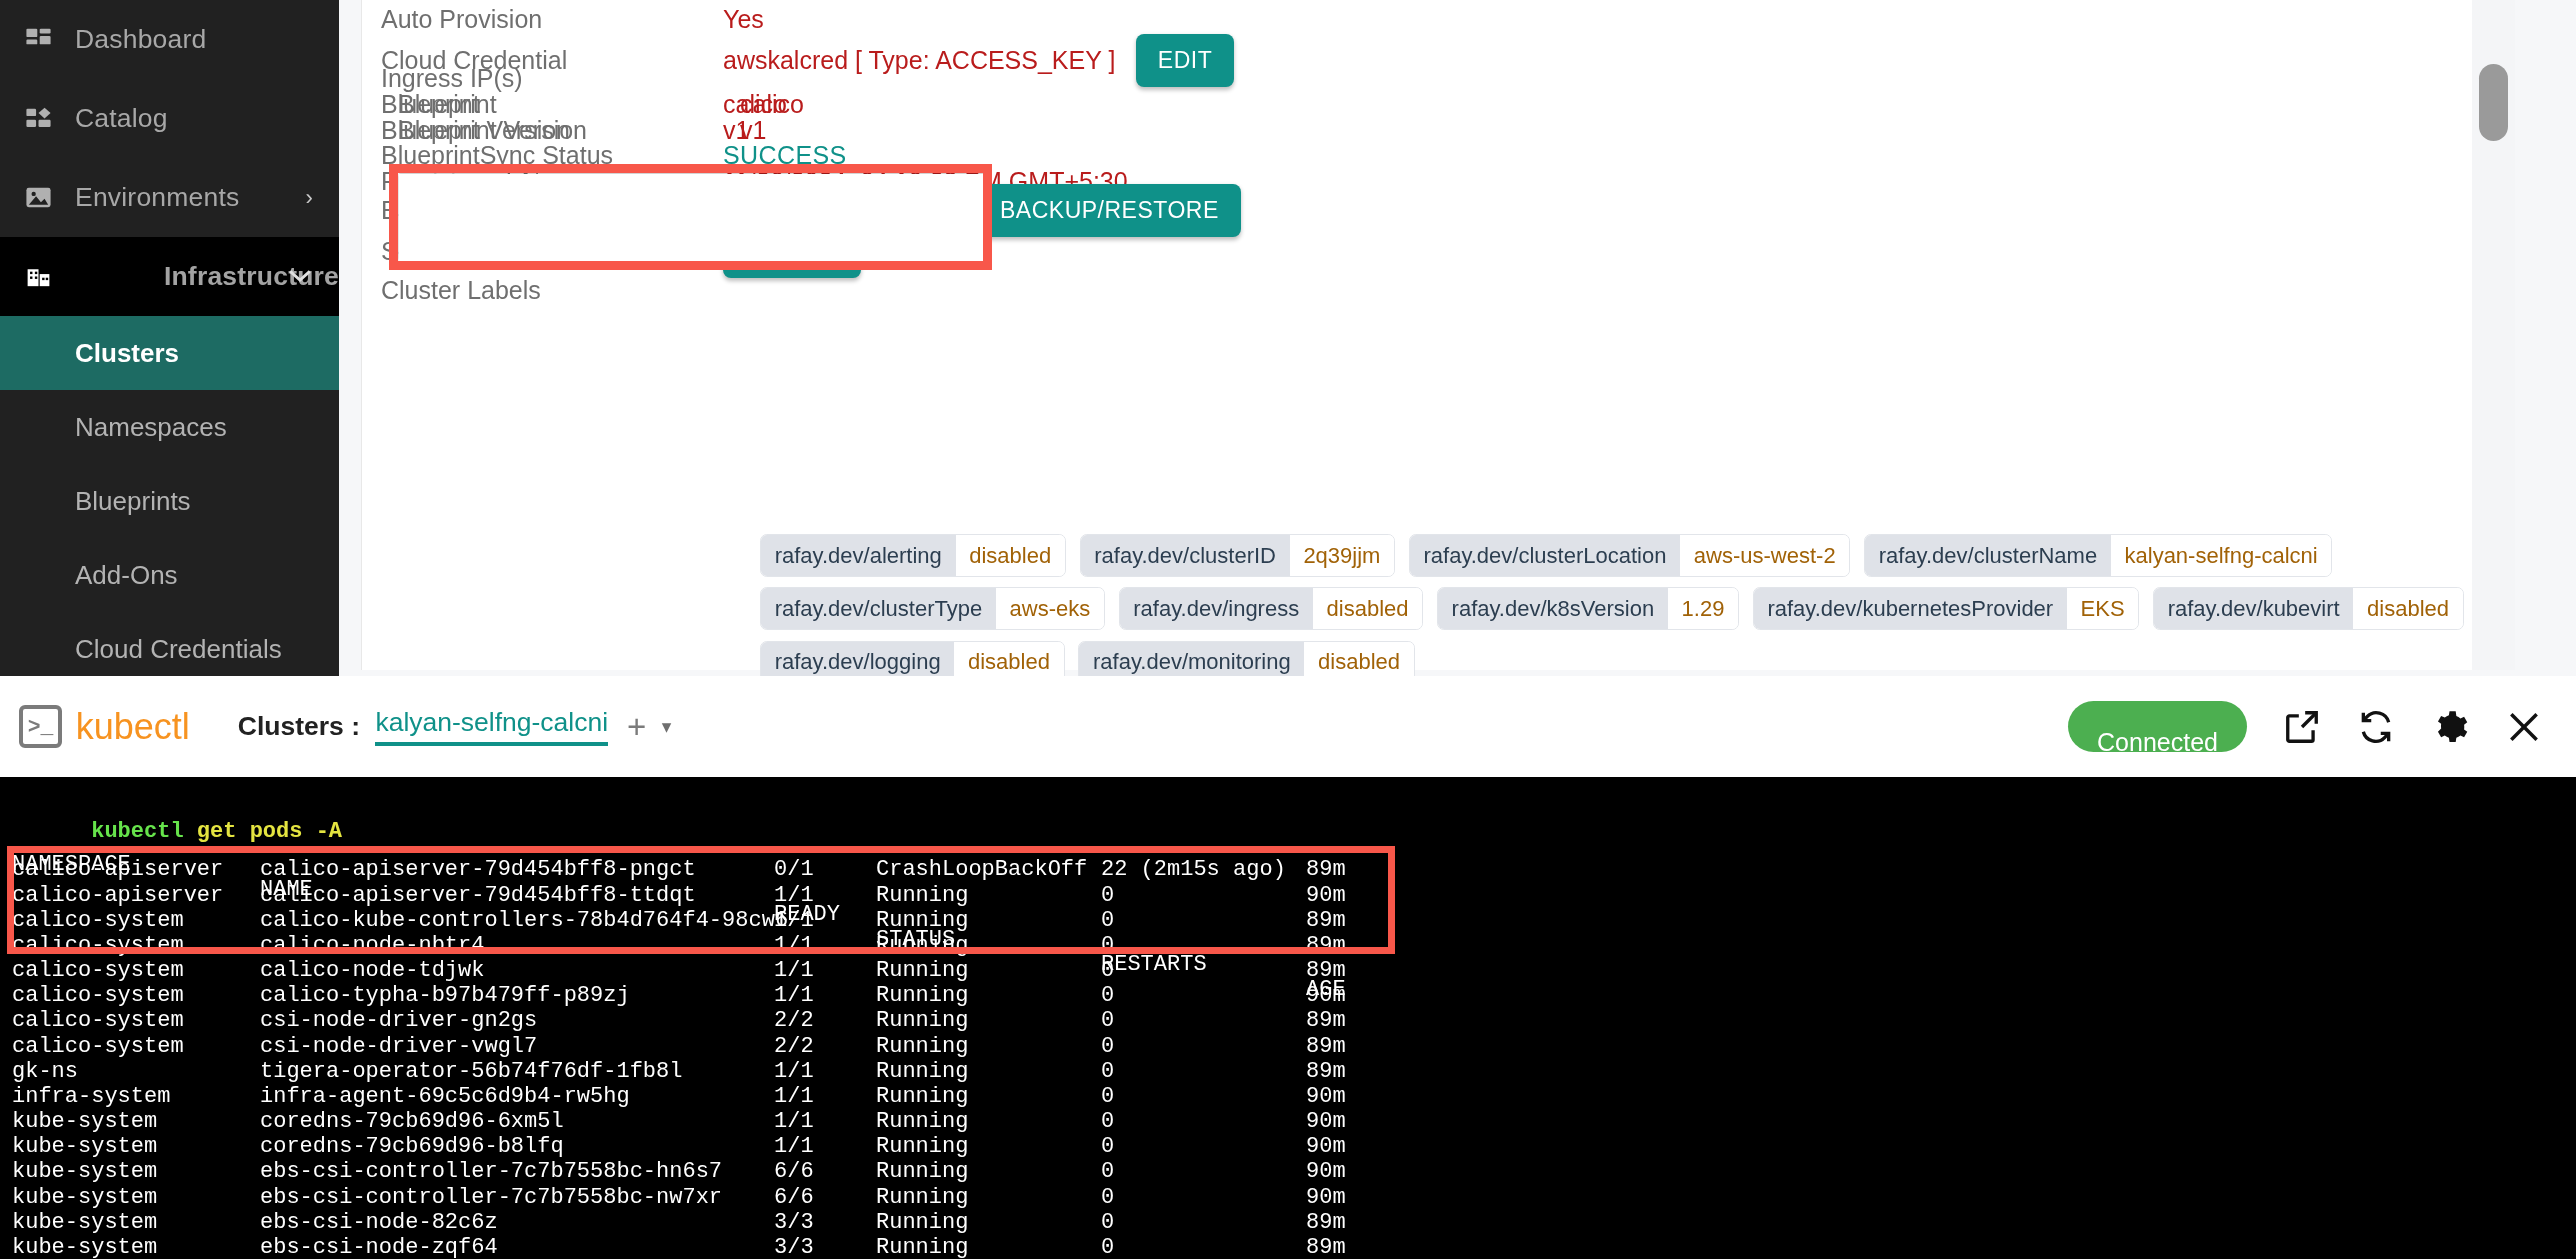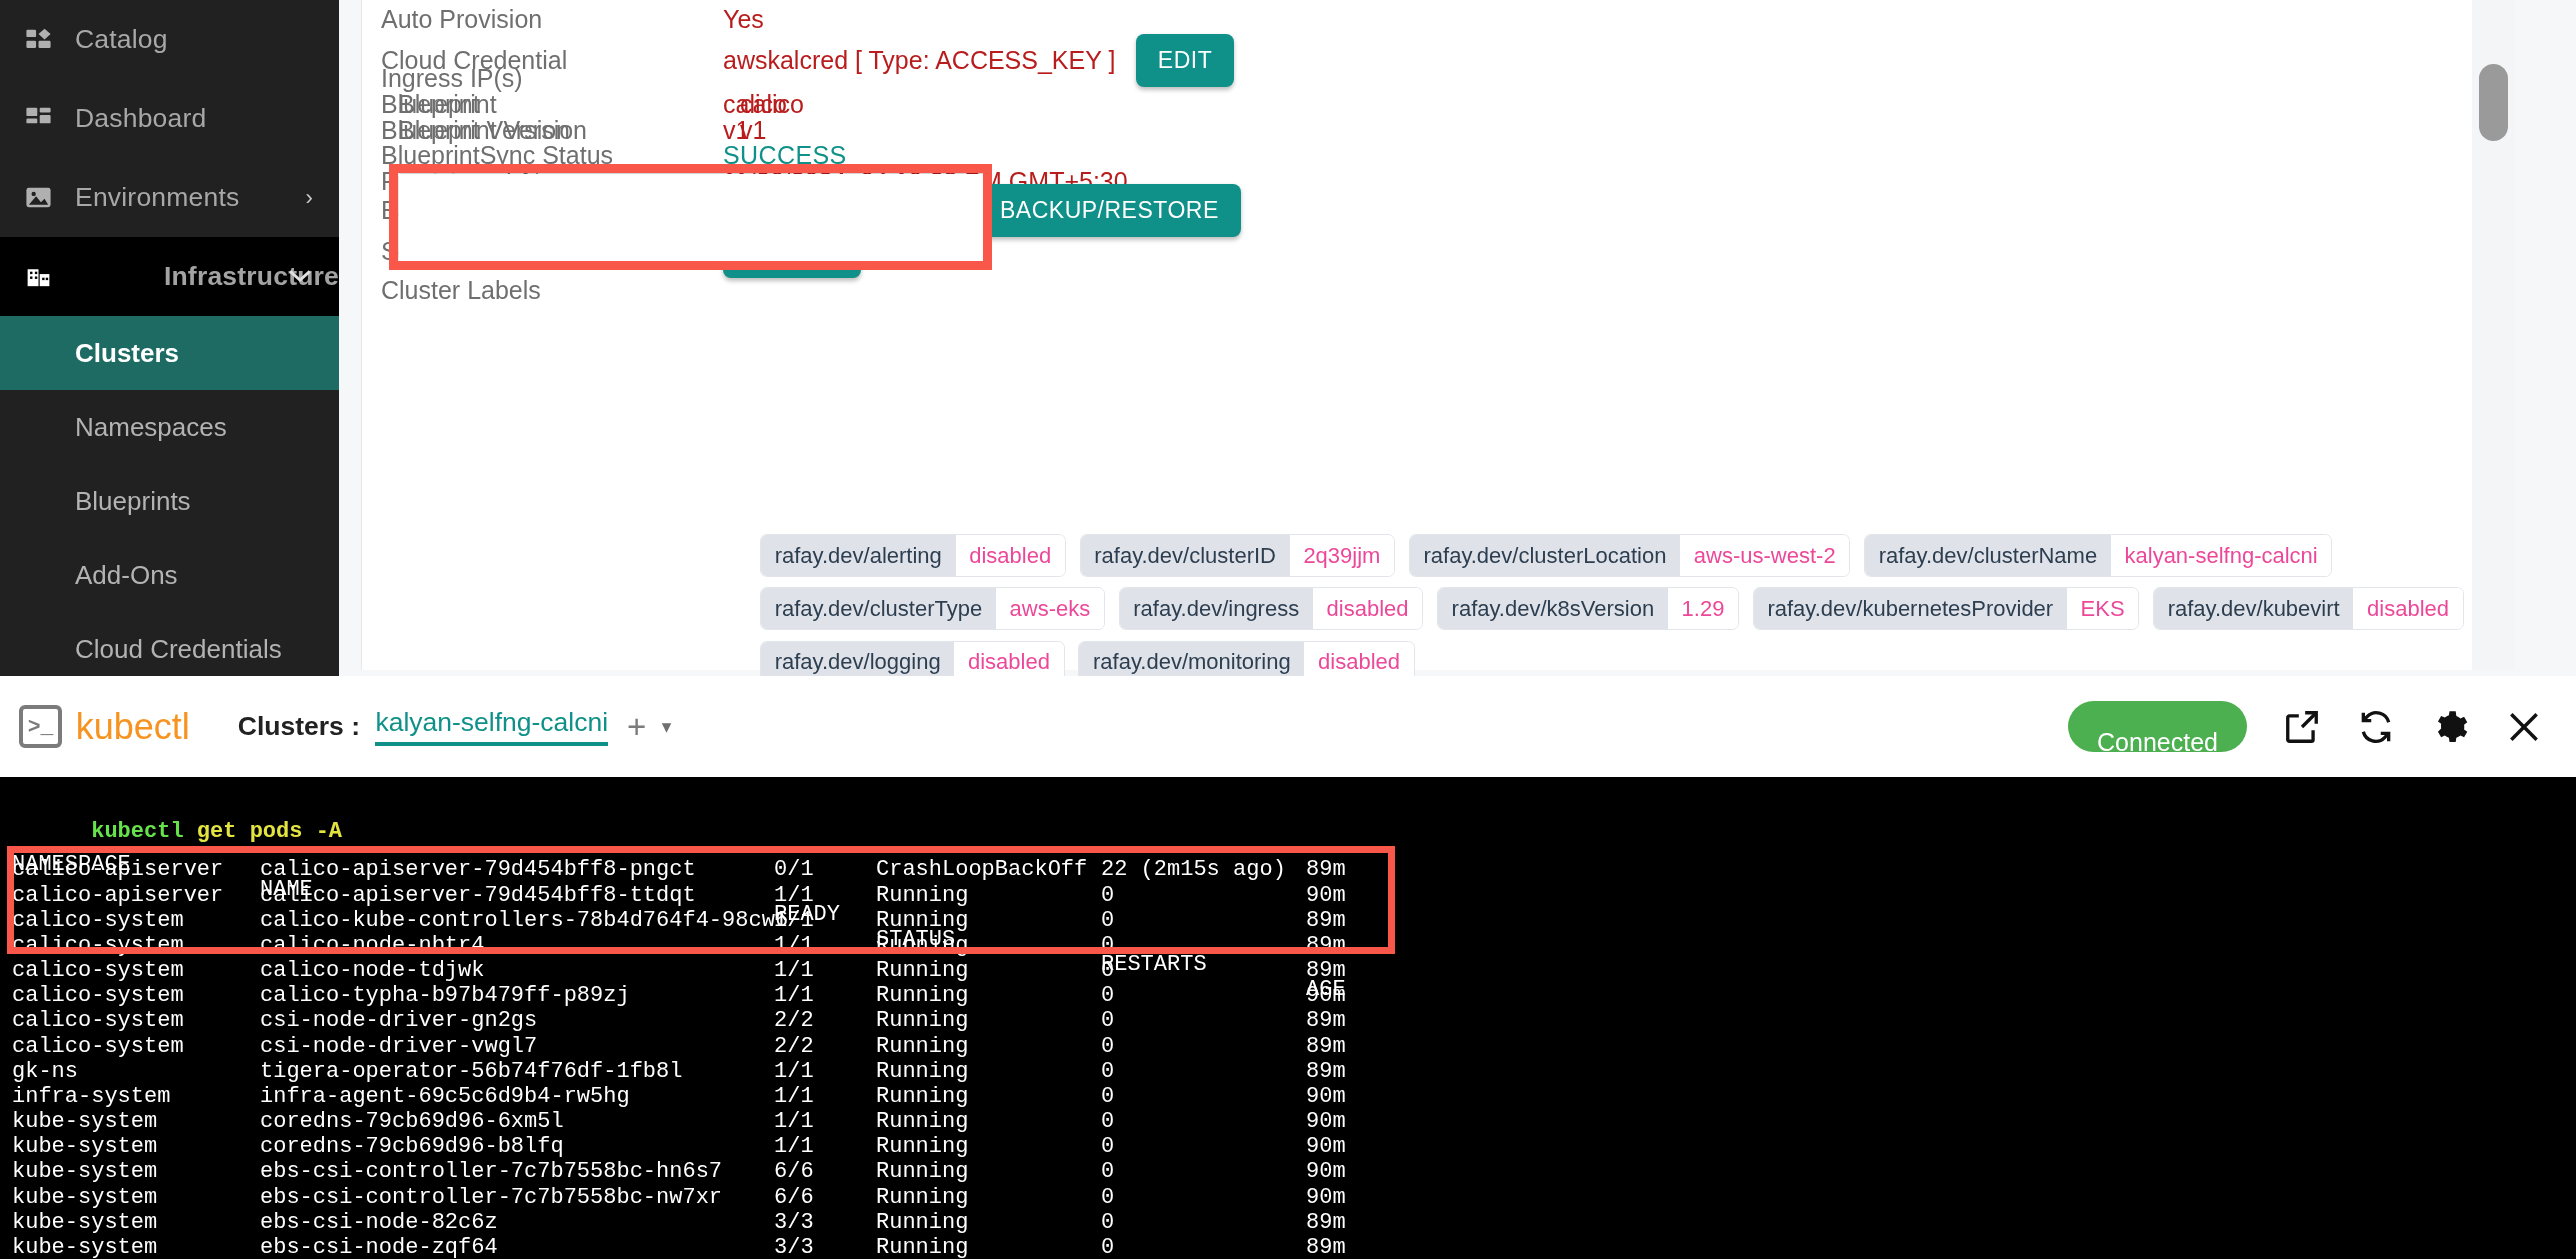--- a/index.html
+++ b/index.html
@@ -77,21 +77,21 @@
   .chip {
     display: flex; align-items: stretch; height: 43px;
     border-radius: 6.8px; overflow: hidden; font-size: 22px;
     background: #ffffff; border: 0.9px solid #e2e5ea;
   }
   .chip .k {
     background: #dfe2e8; color: #2c3e50; padding: 0 13.7px;
     display: flex; align-items: center;
   }
   .chip .v {
-    background: #ffffff; color: #ec4899; padding: 0 13.7px;
+    background: #ffffff; color: #a16207; padding: 0 13.7px;
     display: flex; align-items: center;
   }
 
   
   .vscroll-track {
     position: absolute; right: 0; top: 0; width: 43px; height: 670px;
     background: #f4f5f7;
   }
   .vscroll-thumb {
     position: absolute; right: 6.8px; top: 64px; width: 29px; height: 77px;
@@ -165,39 +165,39 @@
 </head>
 <body>
 
 <div id="root">
 
   <div class="sidebar">
 
     <div class="nav-item">
       <span class="ico">
         <svg width="29" height="29" viewBox="0 0 24 24" fill="#b0b0b0">
+          <rect x="2" y="3" width="9" height="7" rx="1"></rect>
+          <rect x="13" y="3" width="9" height="4" rx="1"></rect>
+          <rect x="2" y="12" width="9" height="4" rx="1"></rect>
+          <rect x="13" y="9" width="9" height="7" rx="1"></rect>
+        </svg>
+      </span>
+      <span class="lbl">Dashboard</span>
+    </div>
+
+    <div class="nav-item">
+      <span class="ico">
+        <svg width="29" height="29" viewBox="0 0 24 24" fill="#b0b0b0">
           <rect x="2" y="4" width="8" height="6" rx="1"></rect>
           <rect x="2" y="13" width="8" height="6" rx="1"></rect>
           <polygon points="17,3 22,7.5 17,12 12,7.5"></polygon>
           <rect x="12" y="13" width="10" height="6" rx="1"></rect>
         </svg>
       </span>
       <span class="lbl">Catalog</span>
-    </div>
-
-    <div class="nav-item">
-      <span class="ico">
-        <svg width="29" height="29" viewBox="0 0 24 24" fill="#b0b0b0">
-          <rect x="2" y="3" width="9" height="7" rx="1"></rect>
-          <rect x="13" y="3" width="9" height="4" rx="1"></rect>
-          <rect x="2" y="12" width="9" height="4" rx="1"></rect>
-          <rect x="13" y="9" width="9" height="7" rx="1"></rect>
-        </svg>
-      </span>
-      <span class="lbl">Dashboard</span>
     </div>
 
     <div class="nav-item">
       <span class="ico">
         <svg width="29" height="29" viewBox="0 0 24 24" fill="#b0b0b0">
           <rect x="2" y="4" width="20" height="16" rx="2"></rect>
           <circle cx="8" cy="9" r="1.8" fill="#212121"></circle>
           <polygon points="4,18 10,11 14,16 17,13 20,18" fill="#212121"></polygon>
         </svg>
       </span>

